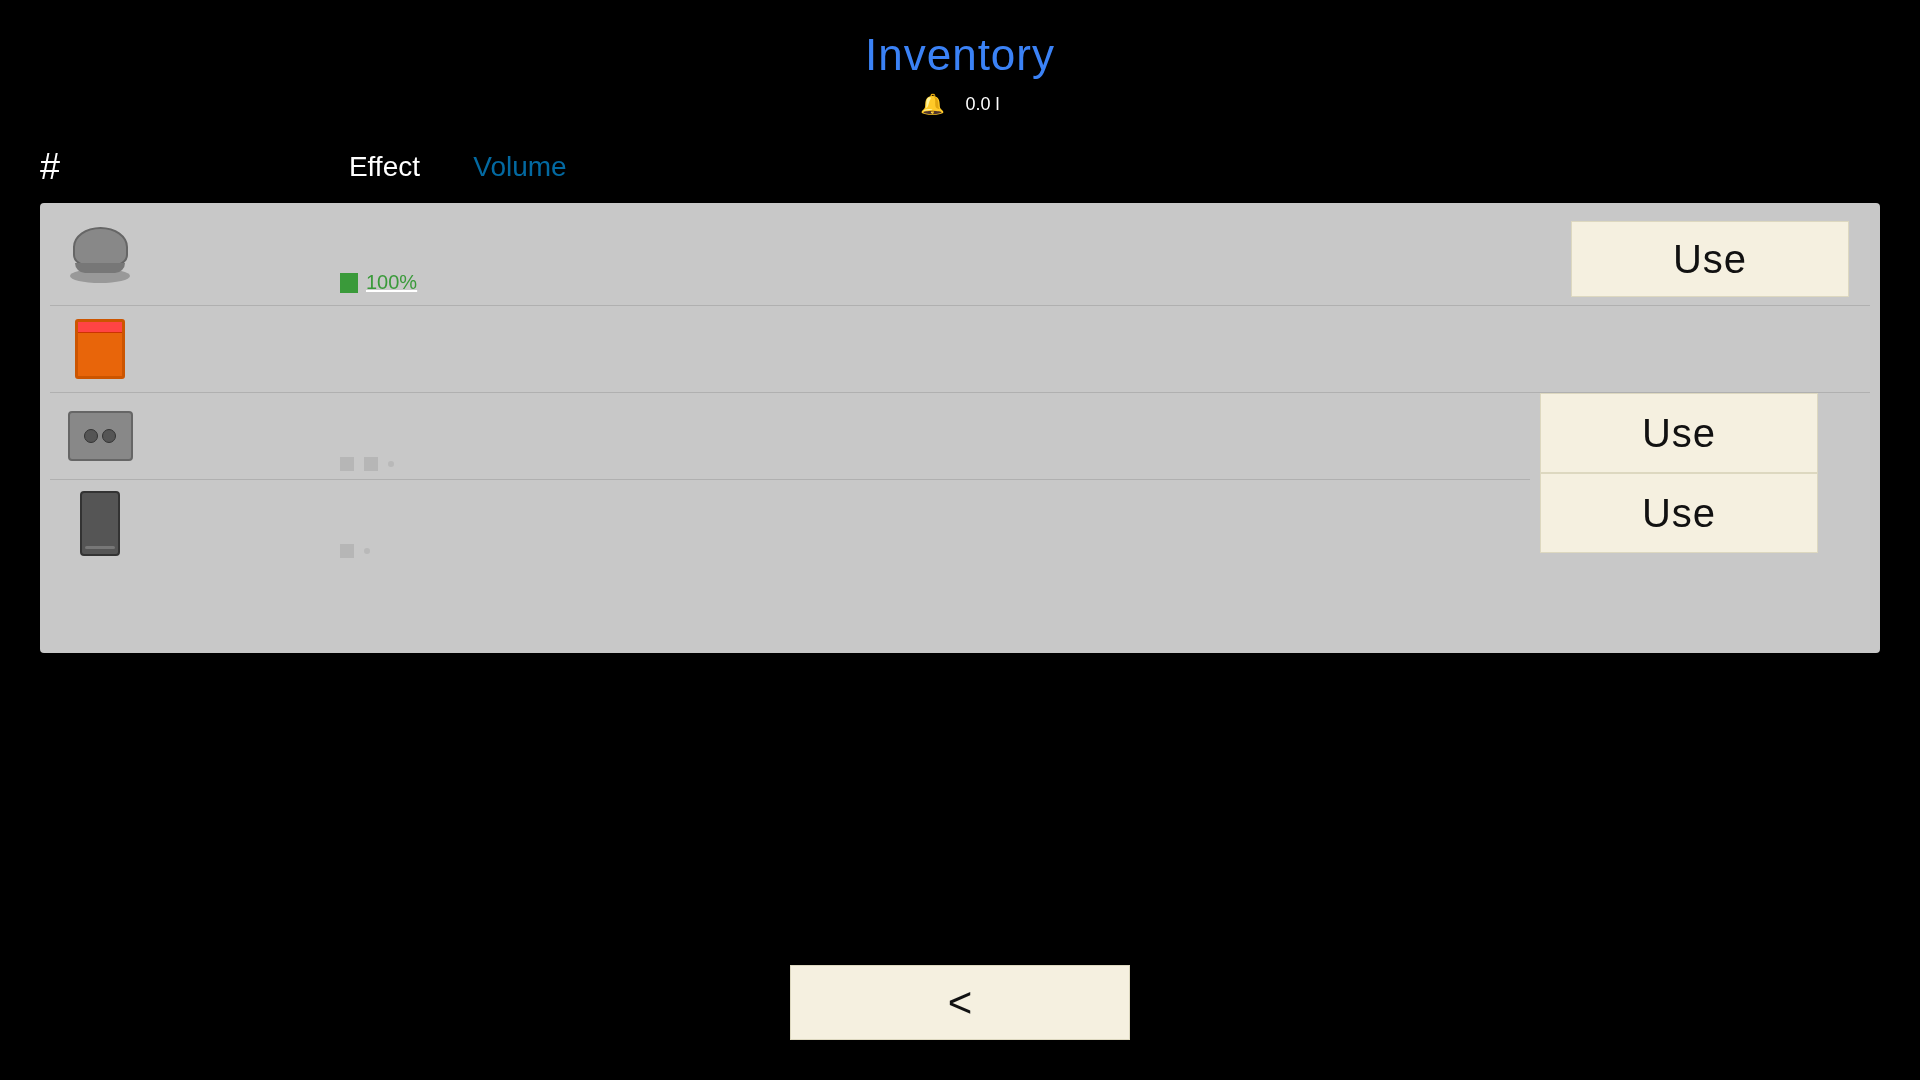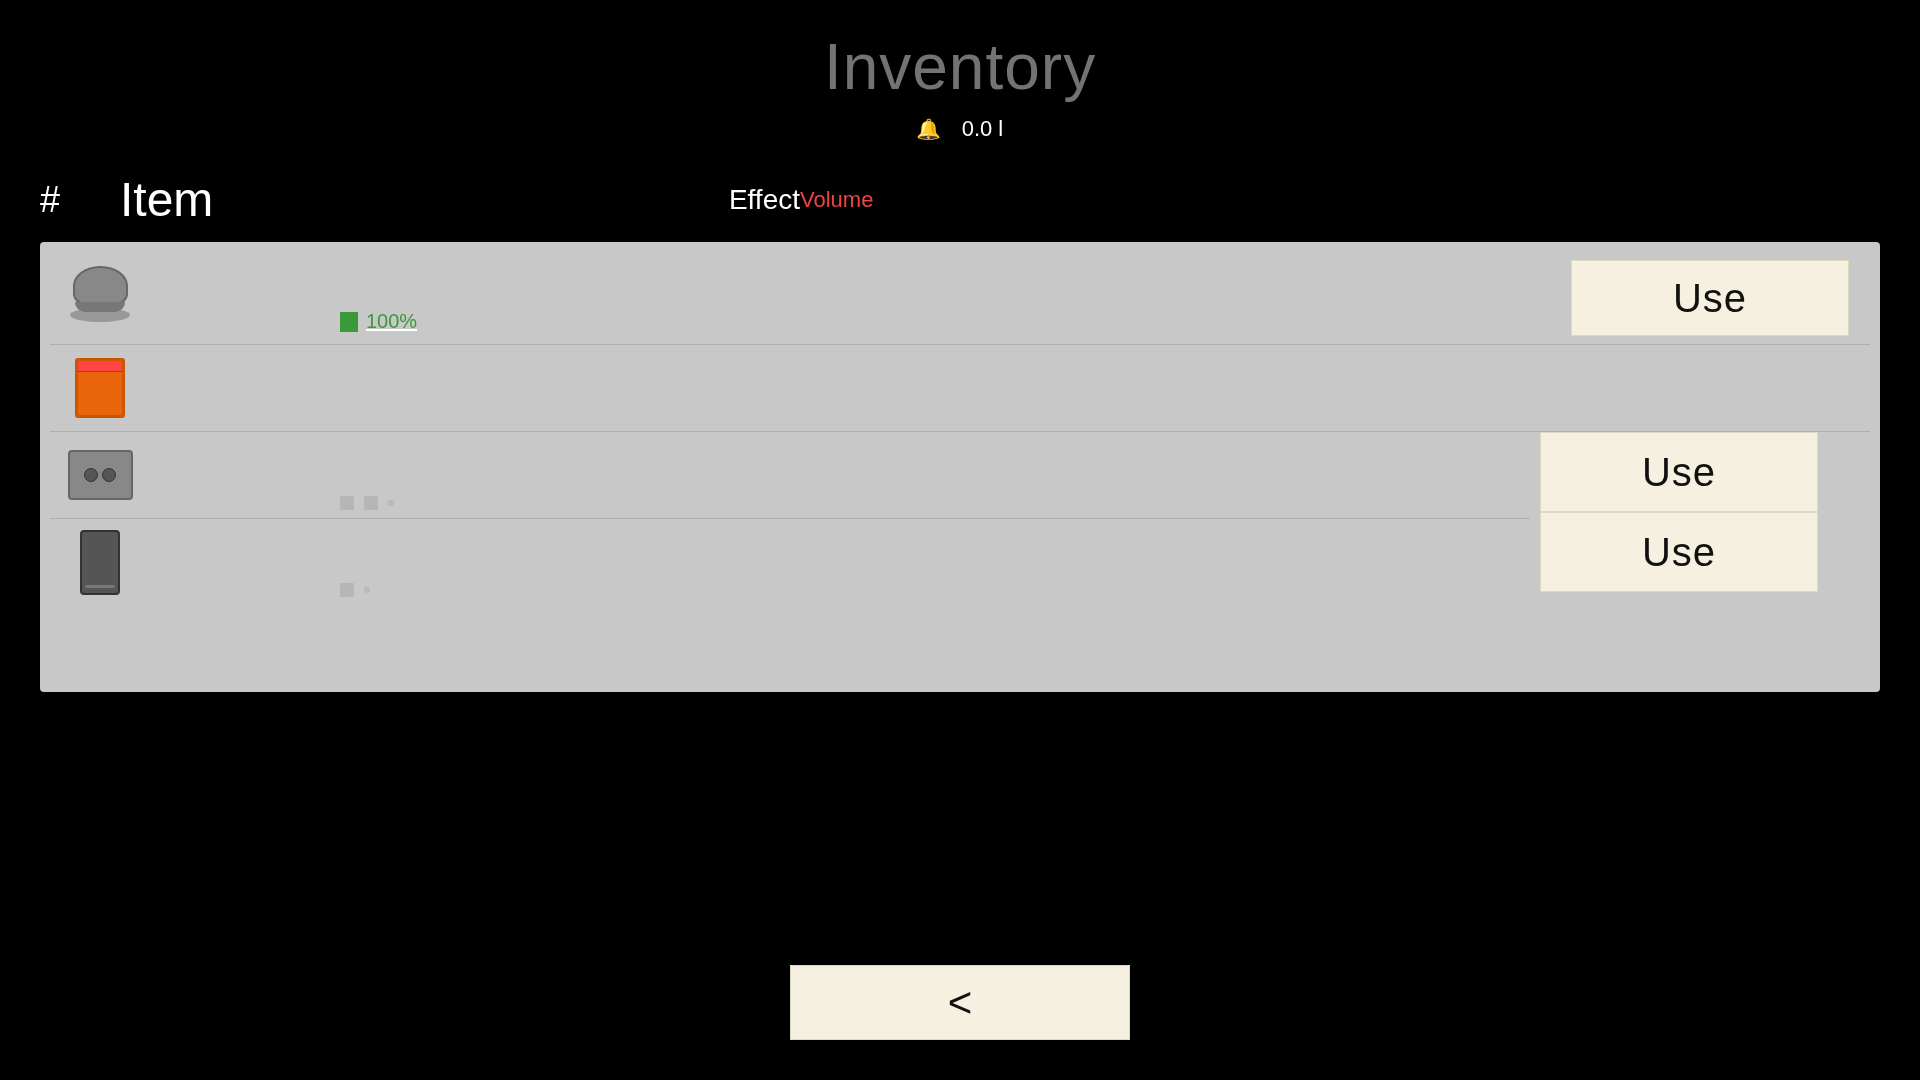--- a/index.html
+++ b/index.html
@@ -14,41 +14,41 @@
       position: relative;
     }
 
     
     .header {
       text-align: center;
       padding-top: 30px;
     }
 
     .header-title {
-      font-size: 64px;
+      font-size: 44px;
       font-weight: 400;
-      color: #737373;
+      color: #3b82f6;
       letter-spacing: 1px;
     }
 
     .header-stats {
       display: flex;
       justify-content: center;
       align-items: center;
       gap: 20px;
       margin-top: 12px;
     }
 
     .header-icon {
       font-size: 20px;
       color: #ffffff;
     }
 
     .header-value {
-      font-size: 22px;
+      font-size: 18px;
       color: #ffffff;
     }
 
     
     .column-headers {
       display: flex;
       align-items: center;
       padding: 30px 40px 15px 40px;
       gap: 0;
     }
@@ -69,23 +69,24 @@
 
     .col-effect {
       font-size: 28px;
       color: #ffffff;
       width: 200px;
       margin-left: 100px;
       text-align: right;
     }
 
     .col-volume {
-      font-size: 22px;
-      color: #ef4444;
+      font-size: 28px;
+      color: #0369a1;
       width: 200px;
+      text-align: center;
     }
 
     
     .inventory-area {
       background-color: #c8c8c8;
       margin: 0 40px;
       border-radius: 4px;
       padding: 10px 0;
       min-height: 450px;
     }
@@ -339,21 +340,20 @@
 <div class="header">
   <div class="header-title">Inventory</div>
   <div class="header-stats">
     <span class="header-icon">🔔</span>
     <span class="header-value">0.0 l</span>
   </div>
 </div>
 
 <div class="column-headers">
   <span class="col-hash">#</span>
-  <span class="col-item">Item</span>
   <span class="col-effect">Effect</span>
   <span class="col-volume">Volume</span>
 </div>
 
 <div class="inventory-area">
 
   <div class="row-with-button">
     <div class="row-left">
       <div class="row-icon">
         <div class="icon-helmet">

